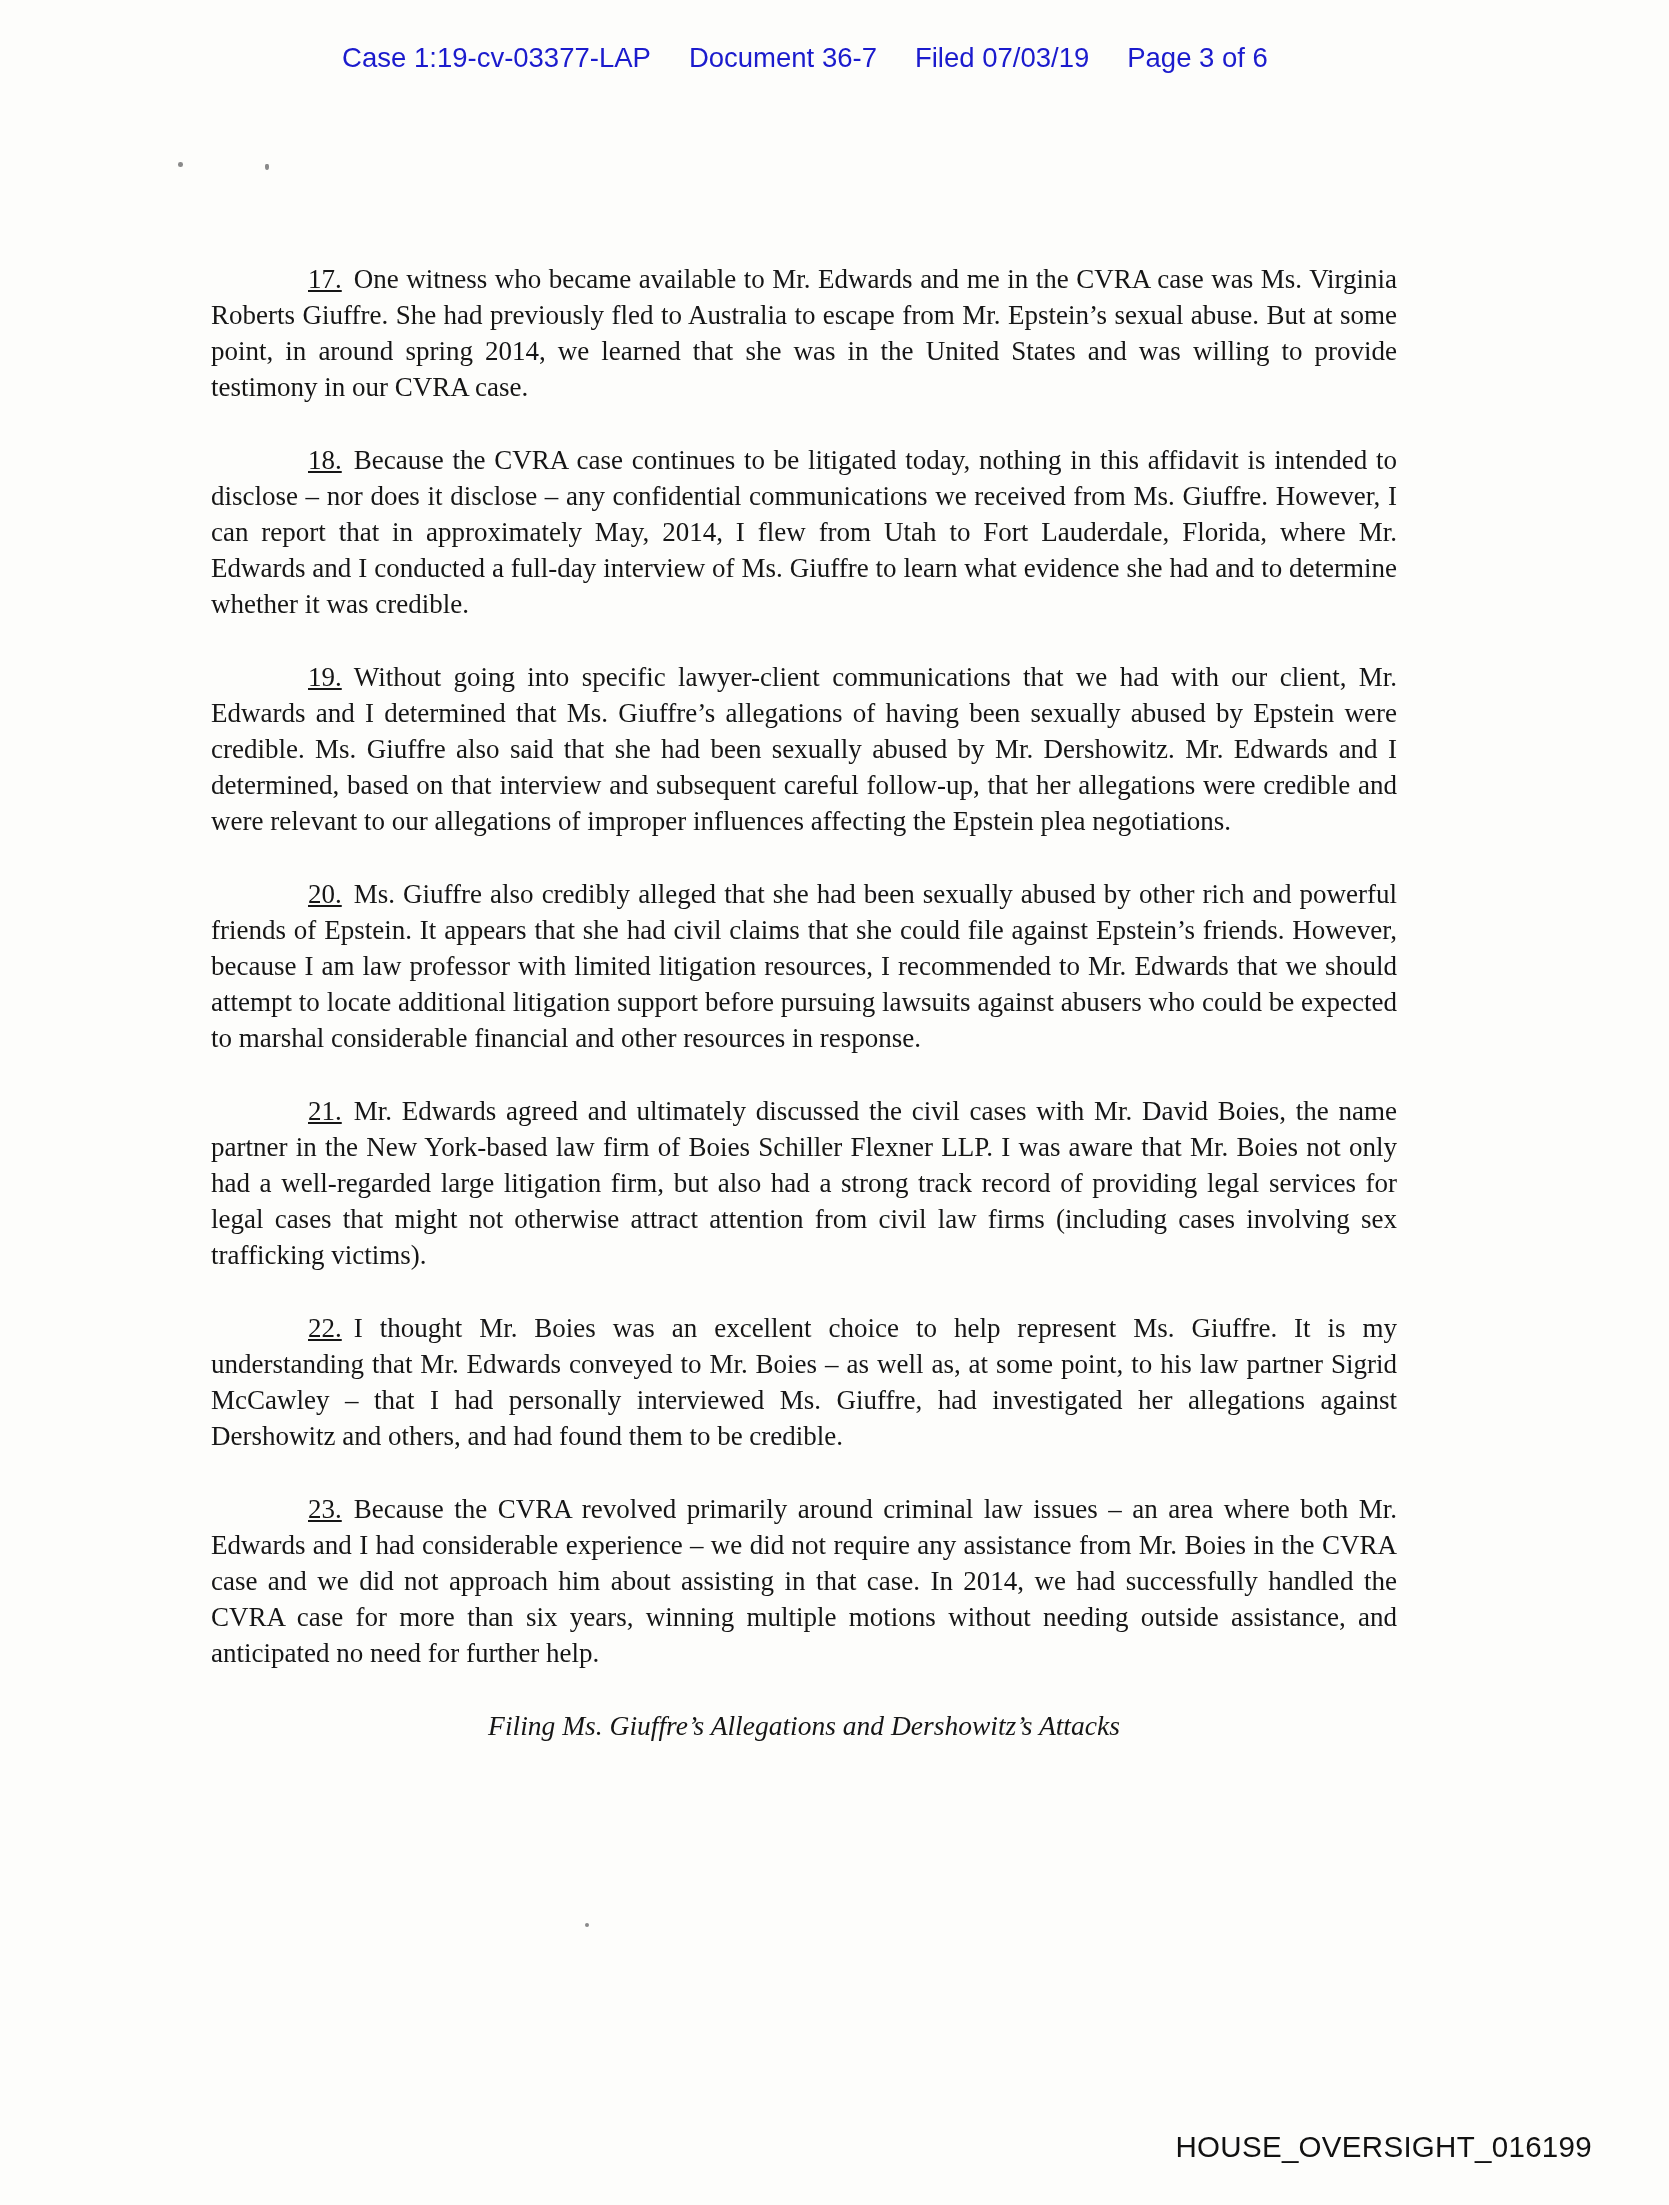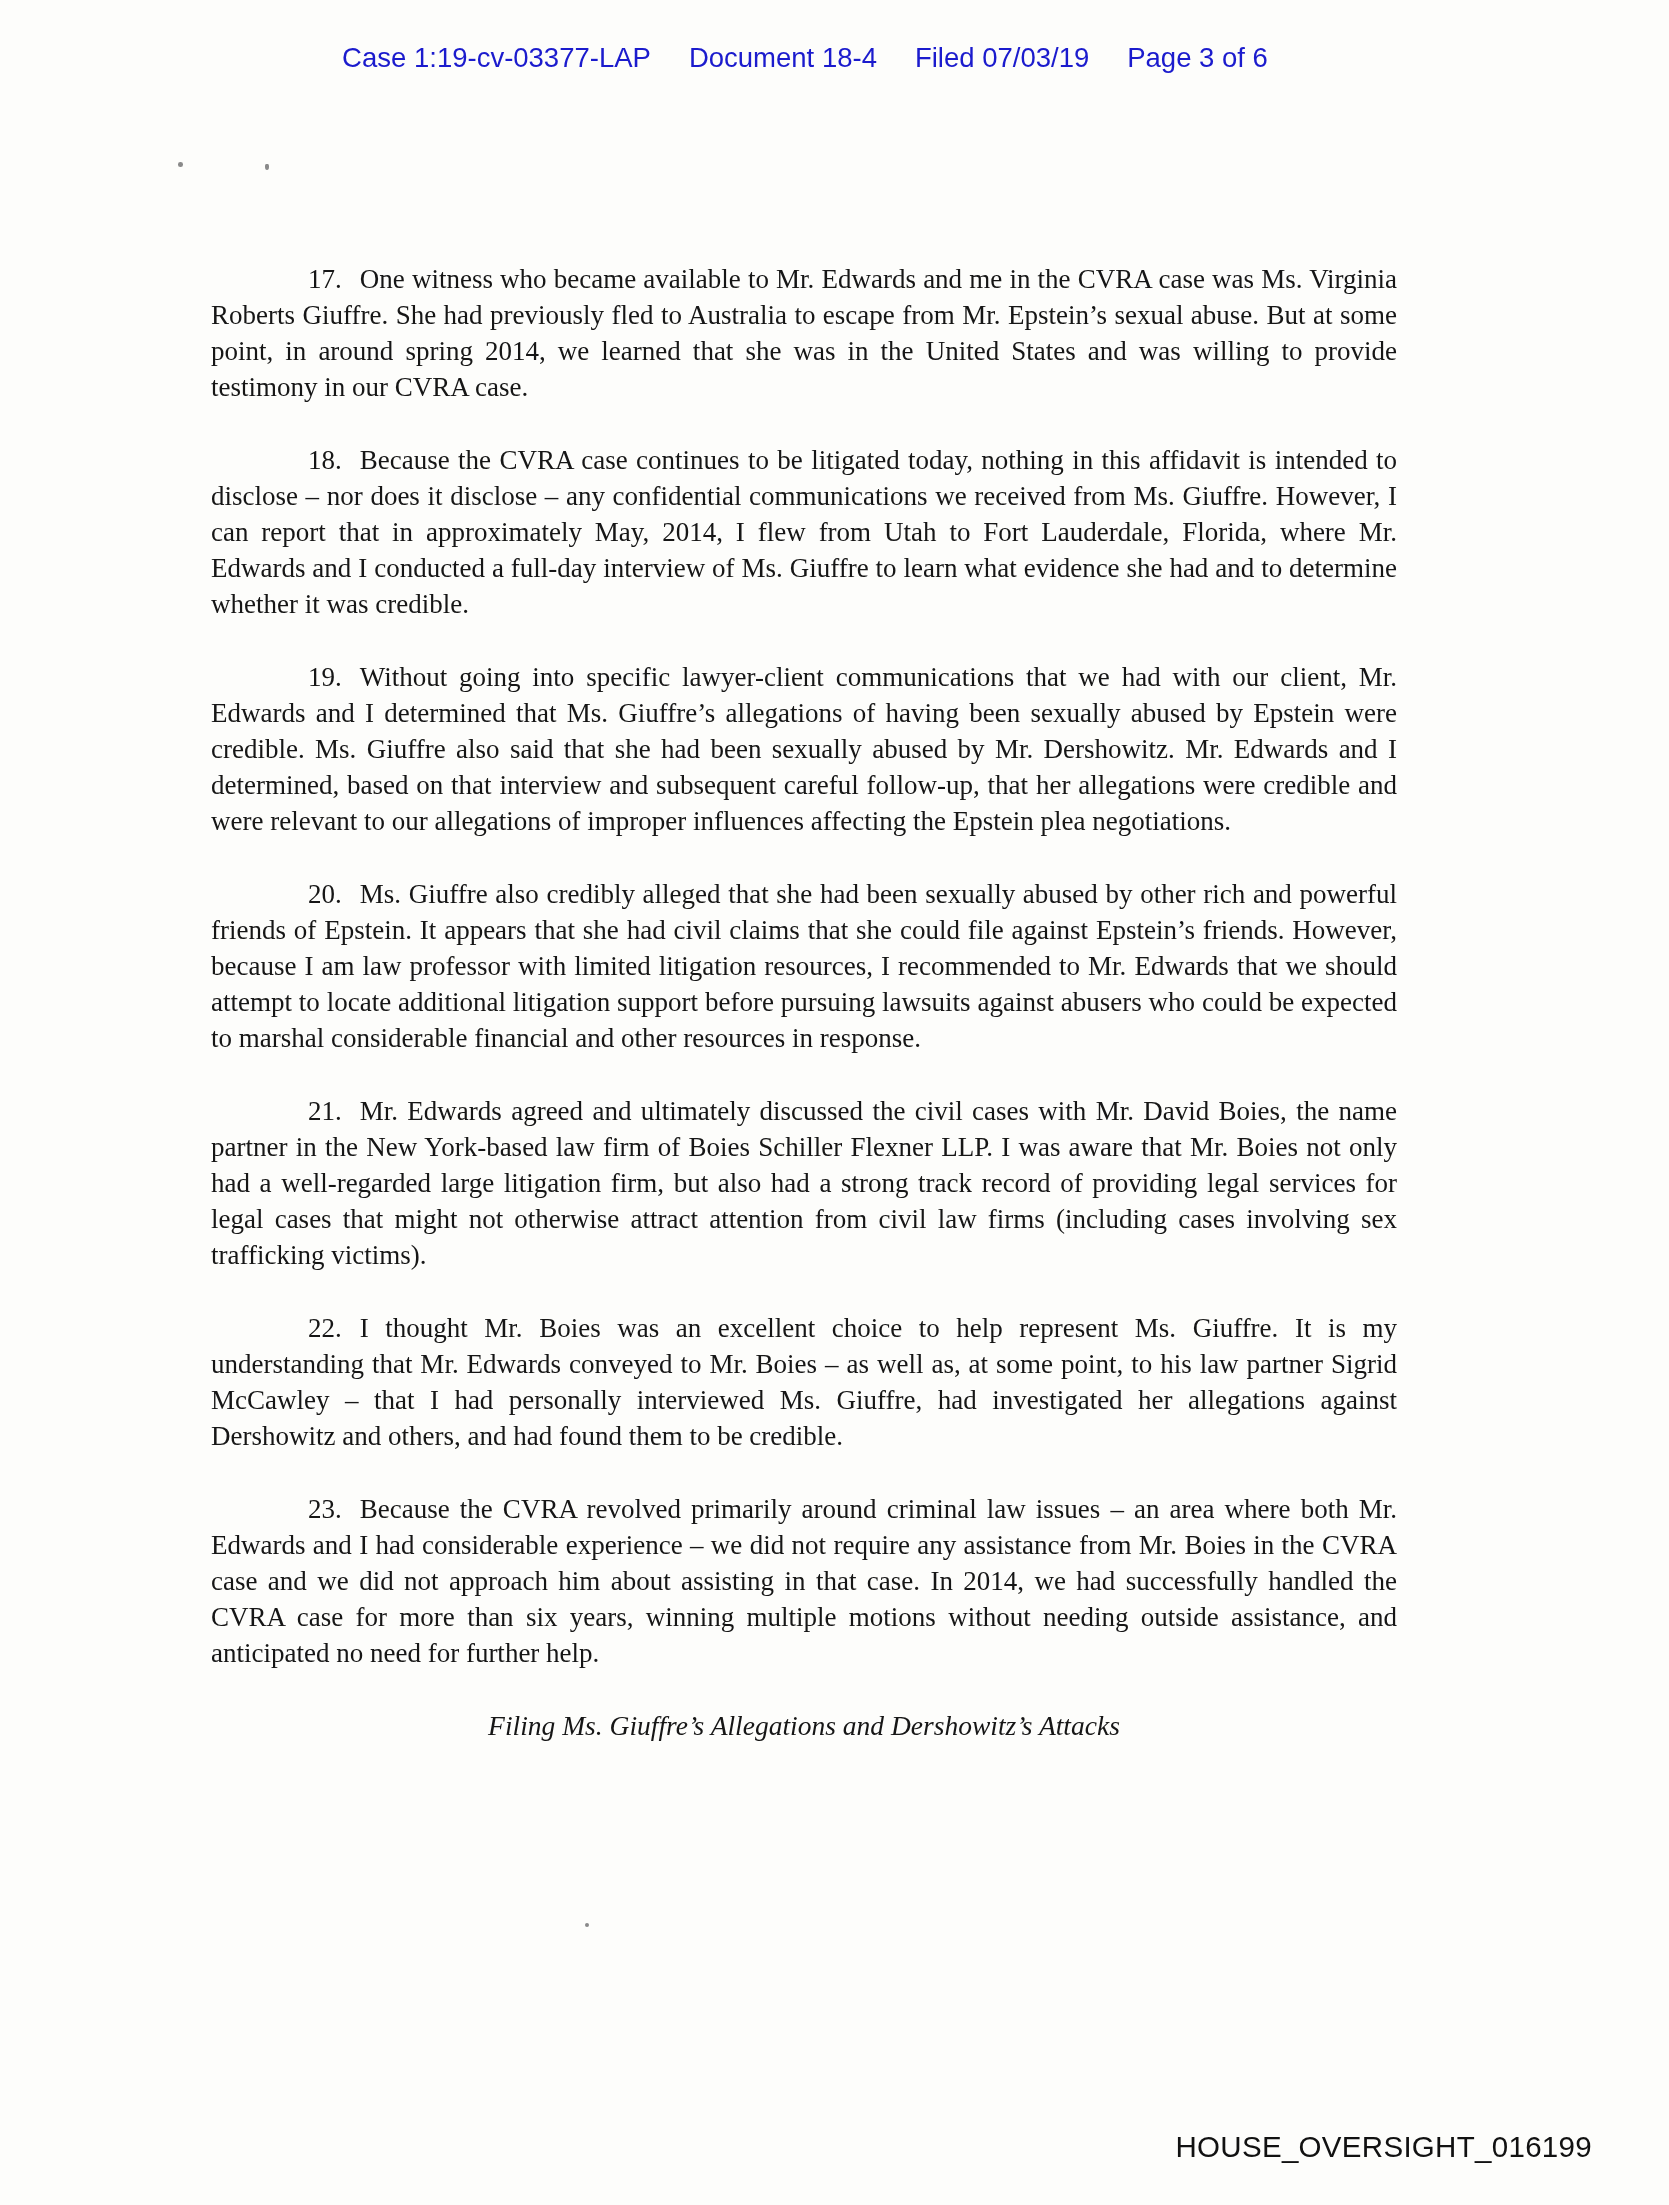--- a/index.html
+++ b/index.html
@@ -58,40 +58,41 @@
     margin:0 0 37px 0;
   }
   .section-heading.second{
     margin:9.2px 0 0 0;
   }
   p.para{
     margin:0 0 37px 0;
     text-indent:97px;
   }
   .pnum{
-    margin-right:18px;
+    margin-right:12px;
+    text-decoration:underline;
   }
   
   .bates{
     position:absolute;
     right:77px;
     bottom:41px;
     font-family:"Liberation Sans", sans-serif;
     font-size:29.5px;
     color:#111;
     letter-spacing:0.3px;
     white-space:nowrap;
   }
 </style>
 </head>
 <body>
 
 <div class="case-header">
   <span>Case 1:19-cv-03377-LAP</span>
-  <span>Document 18-4</span>
+  <span>Document 36-7</span>
   <span>Filed 07/03/19</span>
   <span>Page 3 of 6</span>
 </div>
 
 <div class="artifact a1"></div>
 <div class="artifact a2"></div>
 <div class="artifact a3"></div>
 
 <div class="content">
 

